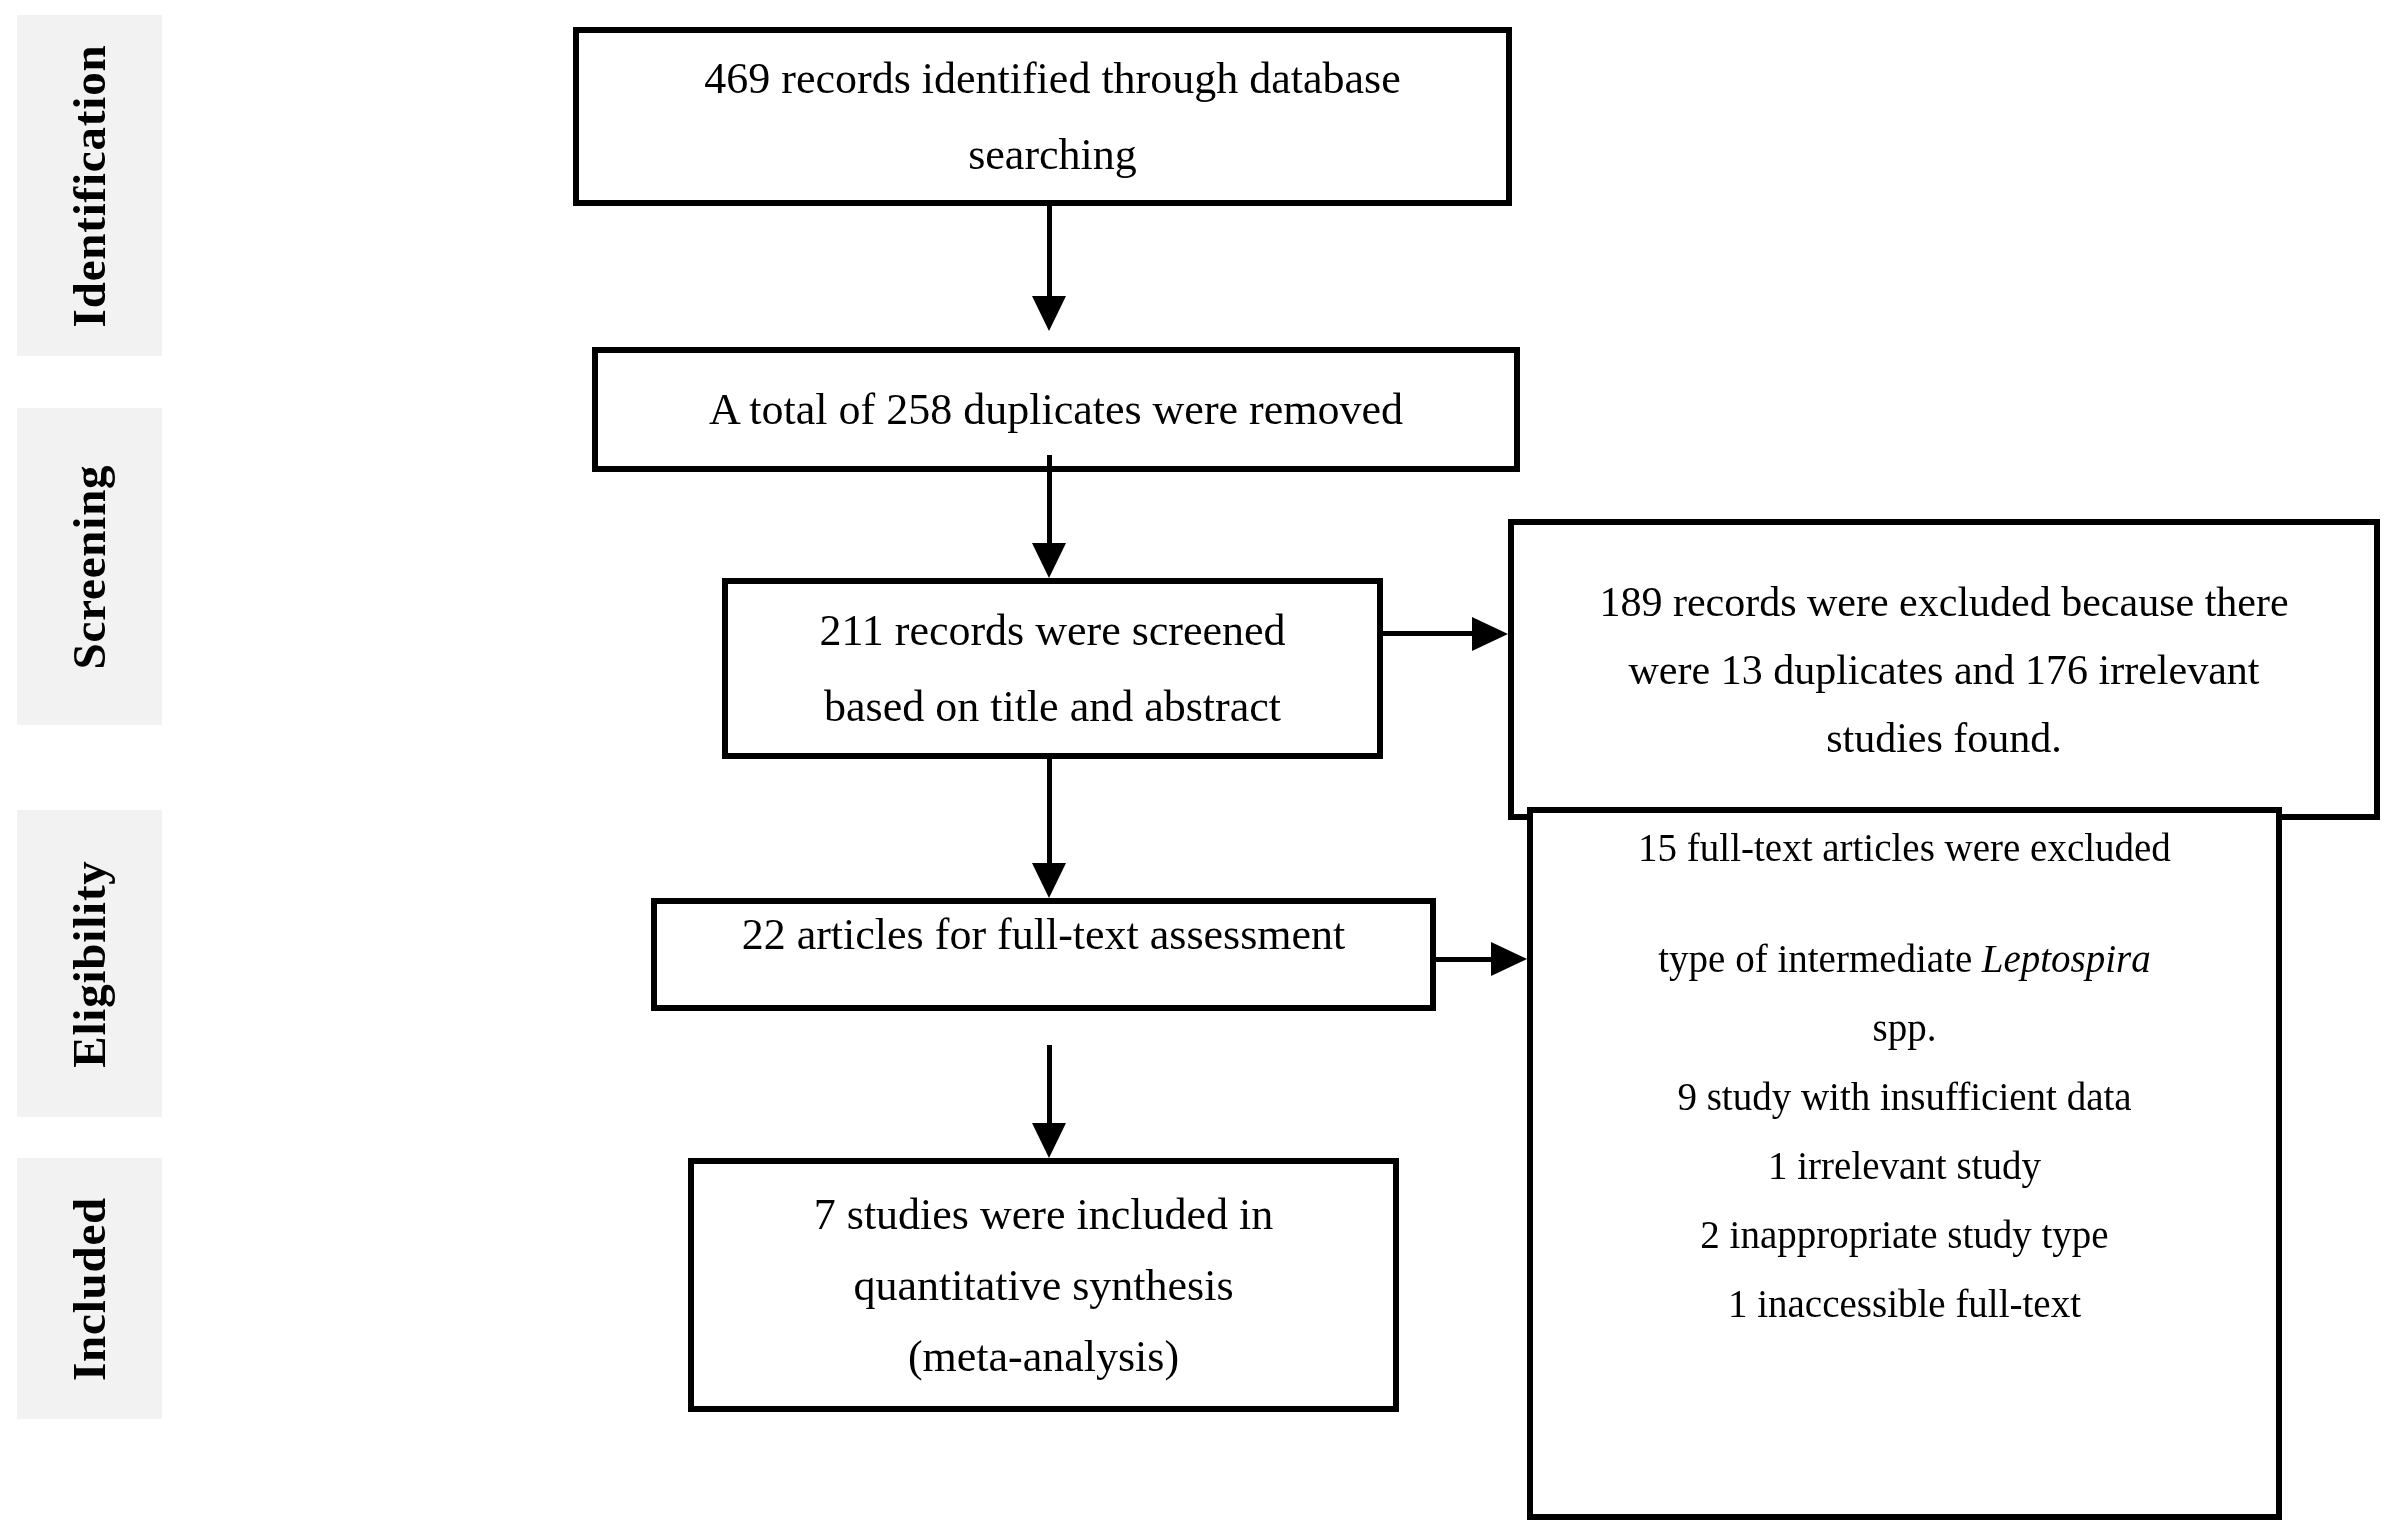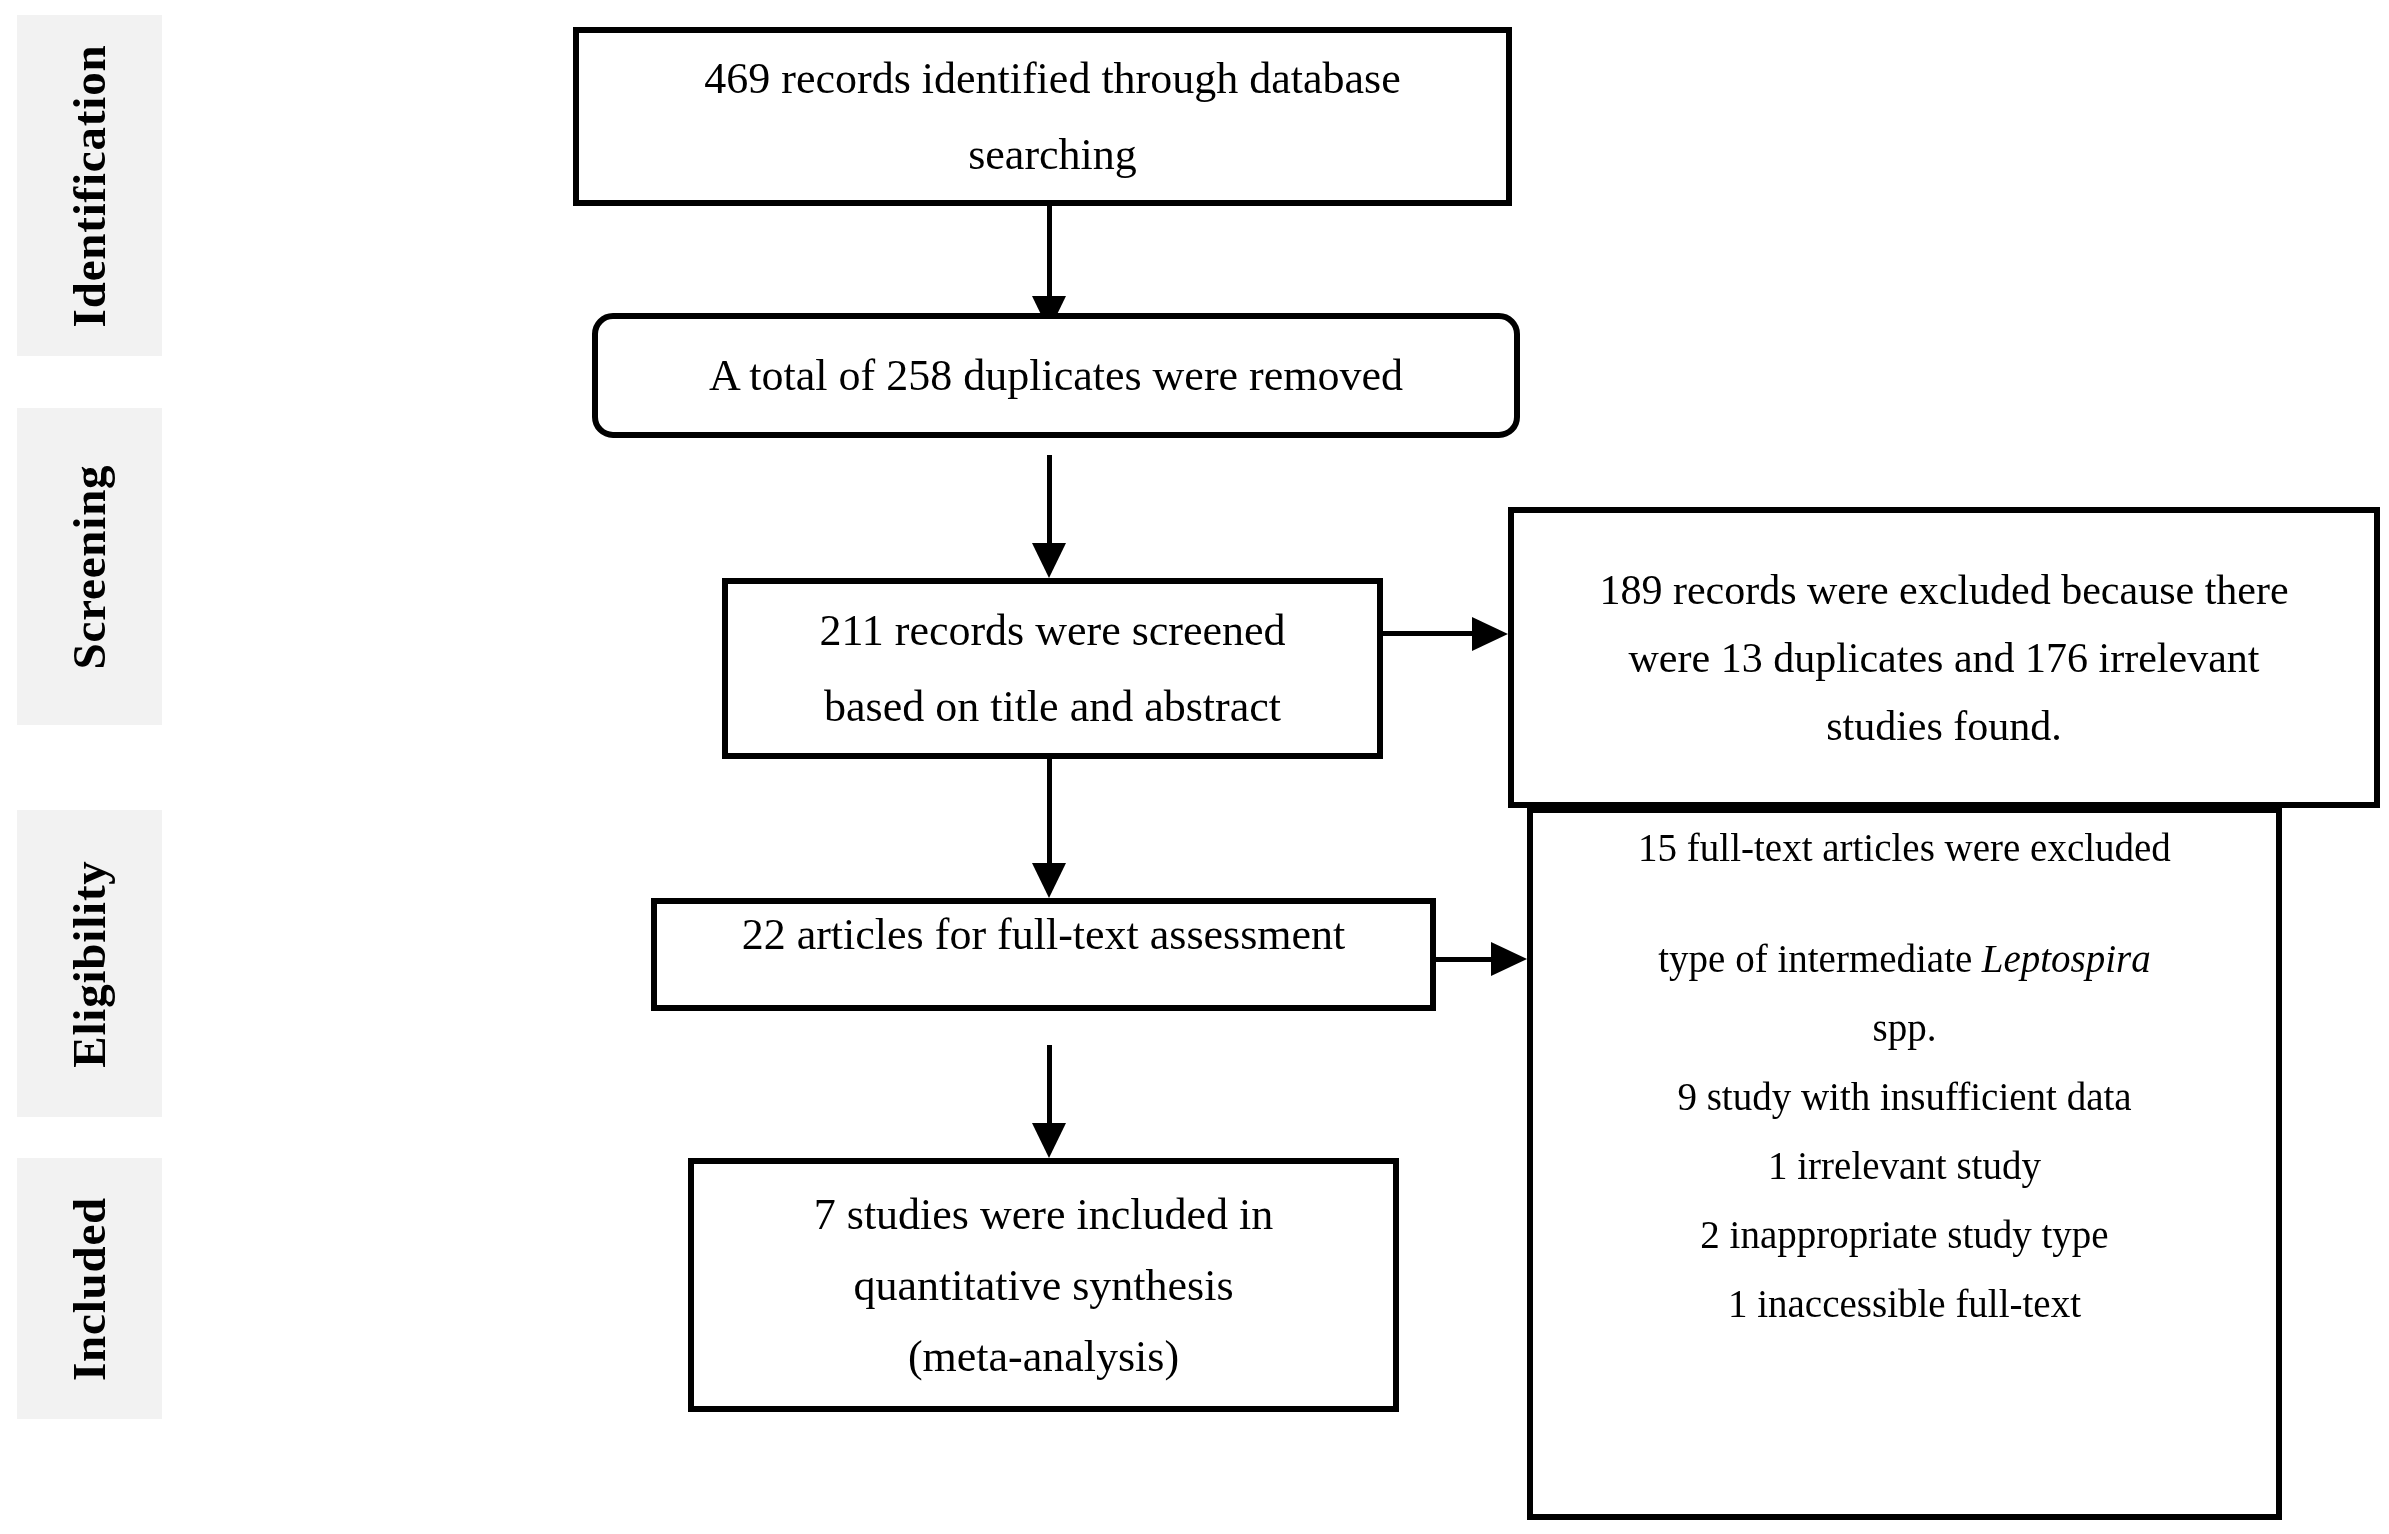--- a/index.html
+++ b/index.html
@@ -68,36 +68,36 @@
   </div>
 
   <div class="box" id="box-identified" style="left:573px;top:27px;width:939px;height:179px;padding-left:20px;">
     <div class="line">469 records identified through database</div>
     <div class="line">searching</div>
   </div>
 
   <div class="vline" style="left:1047px;top:206px;height:91px;"></div>
   <div class="head-down" style="left:1032px;top:296px;"></div>
 
-  <div class="box" id="box-duplicates" style="left:592px;top:313px;width:928px;height:125px;border-radius:21px;">
+  <div class="box" id="box-duplicates" style="left:592px;top:347px;width:928px;height:125px;">
     <div class="line">A total of 258 duplicates were removed</div>
   </div>
 
   <div class="vline" style="left:1047px;top:455px;height:89px;"></div>
   <div class="head-down" style="left:1032px;top:543px;"></div>
 
   <div class="box" id="box-screened" style="left:722px;top:578px;width:661px;height:181px;">
     <div class="line">211 records were screened</div>
     <div class="line">based on title and abstract</div>
   </div>
 
   <div class="hline" style="left:1383px;top:631px;width:89px;"></div>
   <div class="head-right" style="left:1472px;top:617px;"></div>
 
-  <div class="box" id="rbox-records-excluded" style="left:1508px;top:507px;width:872px;height:301px;">
+  <div class="box" id="rbox-records-excluded" style="left:1508px;top:519px;width:872px;height:301px;">
     <div class="line">189 records were excluded because there</div>
     <div class="line">were 13 duplicates and 176 irrelevant</div>
     <div class="line">studies found.</div>
   </div>
 
   <div class="vline" style="left:1047px;top:759px;height:106px;"></div>
   <div class="head-down" style="left:1032px;top:863px;"></div>
 
   <div class="box" id="box-fulltext" style="left:651px;top:898px;width:785px;height:113px;">
     <div class="line">22 articles for full-text assessment</div>

